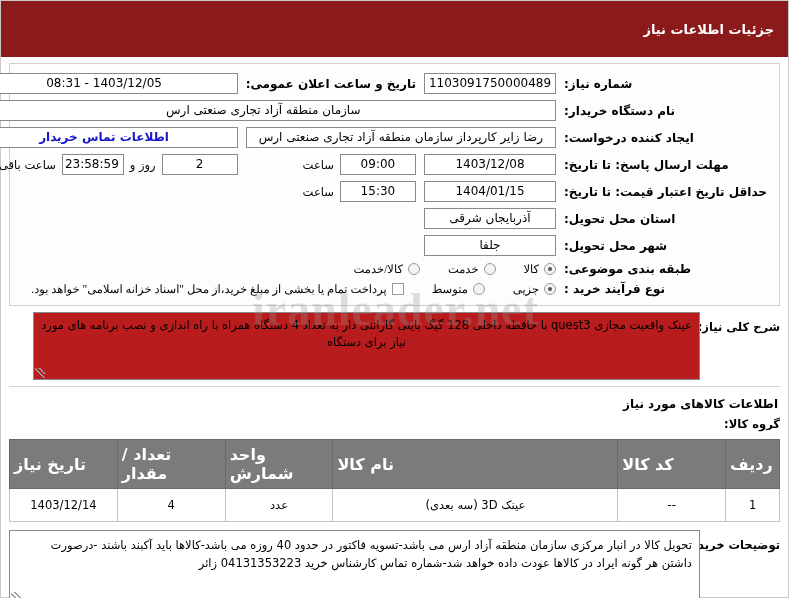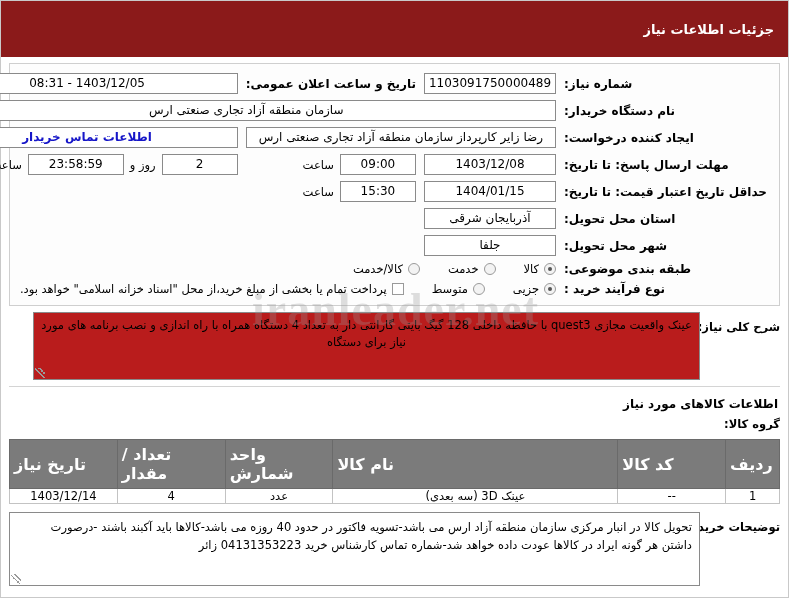--- a/index.html
+++ b/index.html
@@ -124,21 +124,21 @@
     box-sizing: border-box;
   }
   .radio.checked::after {
     content: "";
     position: absolute;
     top: 3px; left: 3px;
     width: 4px; height: 4px;
     border-radius: 50%;
     background: #555;
   }
-  .radio-lbl { font-size: 11.5px; margin-left: 2px; }
+  .radio-lbl { font-size: 11.5px; margin-left: 2px; font-family: Liberation Serif, serif; }
   .gap { width: 16px; display: inline-block; }
   .checkbox {
     width: 12px; height: 12px;
     border: 1px solid #9a9a9a;
     background: #fff;
     display: inline-block;
     box-sizing: border-box;
   }
   
   .sec-title {
@@ -213,21 +213,21 @@
     background: #7b7b7b;
     color: #fff;
     border: 1px solid #6a6a6a;
     padding: 5px 4px;
     font-weight: bold;
     font-size: 16px;
     text-align: left;
   }
   table.grid td {
     border: 1px solid #c3c3c3;
-    padding: 0 4px;
+    padding: 9px 4px;
     text-align: center;
     background: #fff;
     font-size: 11.5px;
   }
   .footer {
     text-align: center;
     padding-top: 8px;
   }
   .btn {
     display: inline-block;
@@ -305,21 +305,21 @@
           <td class="cellpad" style="white-space:nowrap">
             <div class="inline-row">
               <span class="inp" style="width:76px">09:00</span>
               <span class="inline-txt">ساعت</span>
             </div>
           </td>
           <td class="cellpad">
             <div class="inline-row">
               <span class="inp" style="width:76px">2</span>
               <span class="inline-txt">روز و</span>
-              <span class="inp" style="width:96px">23:58:59</span>
+              <span class="inp" style="width:62px">23:58:59</span>
               <span class="inline-txt">ساعت باقی مانده</span>
             </div>
           </td>
         </tr>
         <tr>
           <td class="lbl">حداقل تاریخ اعتبار قیمت: تا تاریخ:</td>
           <td class="cellpad">
             <span class="inp">1404/01/15</span>
           </td>
           <td class="cellpad">

